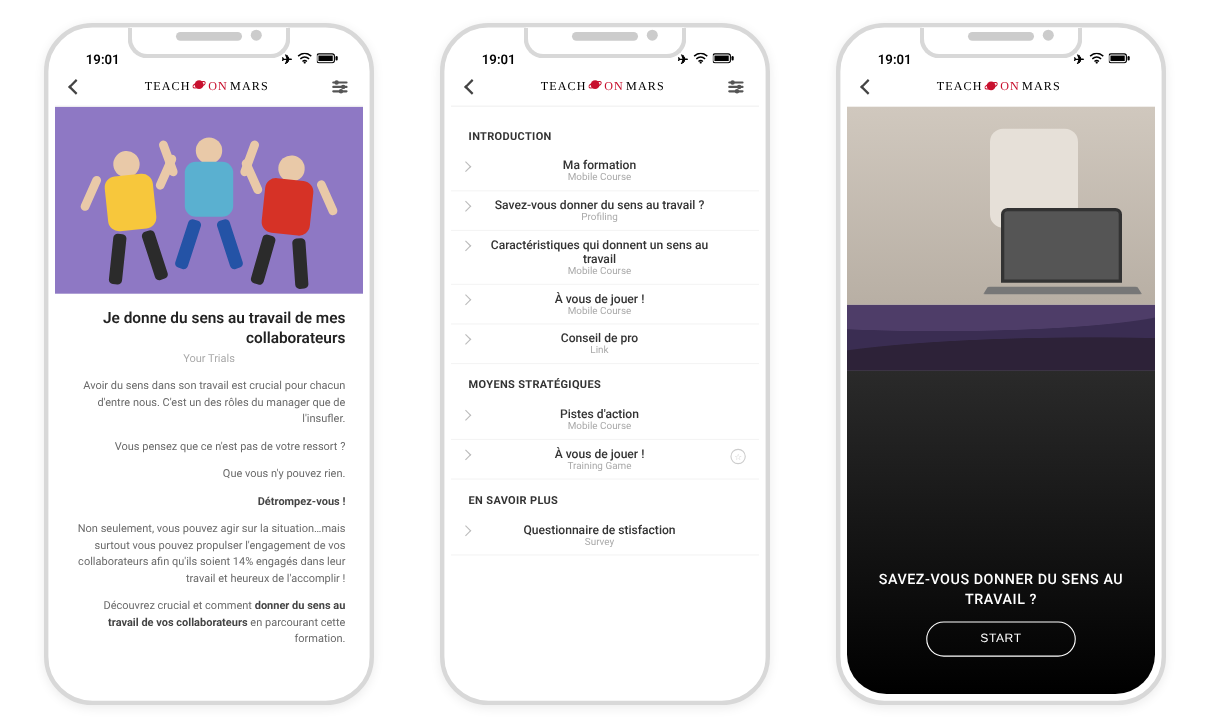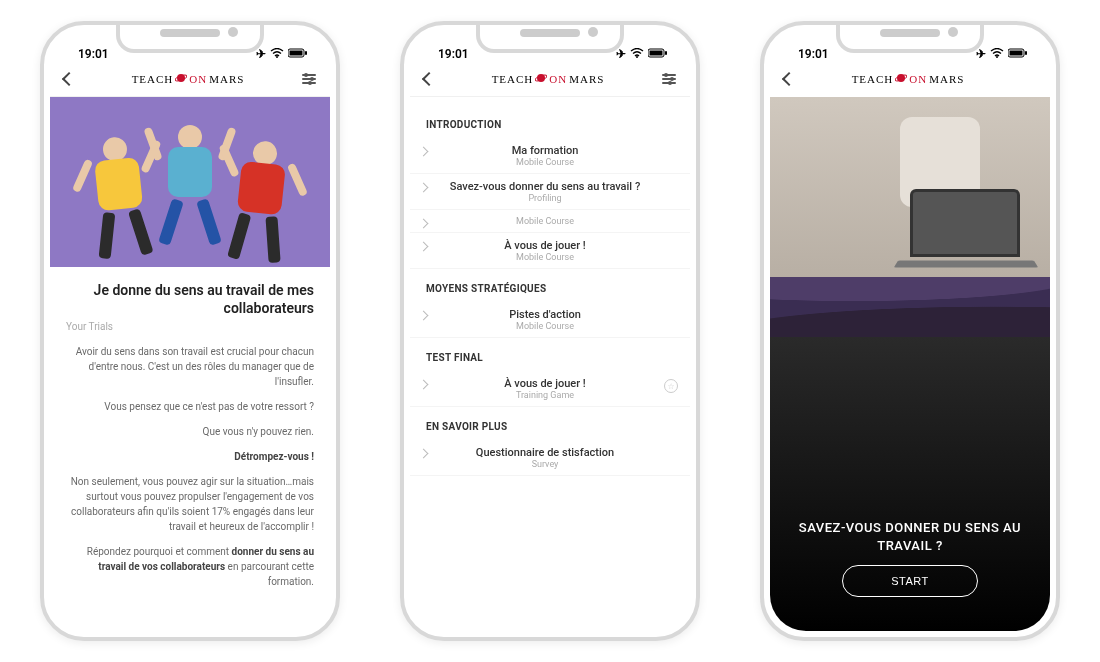--- a/index.html
+++ b/index.html
@@ -27,21 +27,21 @@
     .person{ width:70px; height:120px; position:relative;}
     .head{width:24px;height:24px;border-radius:50%;background:#e9c9a8;margin:0 auto;}
     .body{width:44px;height:50px;margin:-2px auto 0;border-radius:10px;}
     .arm{width:8px;height:34px;background:#e9c9a8;position:absolute;border-radius:4px;}
     .leg{width:12px;height:46px;position:absolute;bottom:0;border-radius:4px;}
     .p1{transform:translateY(-10px) rotate(-6deg);} .p1 .body{background:#f7c73c;} .p1 .leg{background:#2b2b2b;}
     .p2{transform:translateY(-22px);} .p2 .body{background:#5ab0d0;} .p2 .leg{background:#2453a6;}
     .p3{transform:translateY(-6px) rotate(6deg);} .p3 .body{background:#d63226;} .p3 .leg{background:#2b2b2b;}
     .article{ padding:14px 16px; }
     .art-title{ text-align:right; font-size:14px; font-weight:600; color:#222; line-height:1.3;}
-    .art-sub{ text-align:left; font-size:10px; color:#aaa; margin:4px 0 12px;}
+    .art-sub{ text-align:center; font-size:10px; color:#aaa; margin:4px 0 12px;}
     .art-p{ font-size:10px; color:#6a6a6a; line-height:1.5; margin-bottom:10px;text-align:right;}
     .art-p b{color:#444;}
     
     .sections{ padding:8px 0;}
     .sec-title{ font-size:10px; font-weight:700; color:#333; padding:14px 16px 8px; letter-spacing:.3px;}
     .row{ padding:6px 32px 6px 22px; border-bottom:1px solid #f4f4f4; position:relative;text-align:center;}
     .row::before{content:"";position:absolute;left:10px;top:10px;width:6px;height:6px;border-right:1.5px solid #bbb;border-bottom:1.5px solid #bbb;transform:rotate(-45deg);}
     .row-title{font-size:11px;color:#333;font-weight:500;}
     .row-sub{font-size:9px;color:#aaa;}
     .star-circle{position:absolute;right:12px;top:8px;width:14px;height:14px;border:1px solid #ccc;border-radius:50%;display:flex;align-items:center;justify-content:center;font-size:8px;color:#ccc;}
@@ -129,22 +129,22 @@
             <div class="leg" style="right:12px;transform:rotate(-10deg)"></div>
           </div>
       </div>
       <div class="article">
         <div class="art-title">Je donne du sens au travail de mes collaborateurs</div>
         <div class="art-sub">Your Trials</div>
         <p class="art-p">Avoir du sens dans son travail est crucial pour chacun d'entre nous. C'est un des rôles du manager que de l'insufler.</p>
         <p class="art-p">Vous pensez que ce n'est pas de votre ressort ?</p>
         <p class="art-p">Que vous n'y pouvez rien.</p>
         <p class="art-p"><b>Détrompez-vous !</b></p>
-        <p class="art-p">Non seulement, vous pouvez agir sur la situation…mais surtout vous pouvez propulser l'engagement de vos collaborateurs afin qu'ils soient 17% engagés dans leur travail et heureux de l'accomplir !</p>
-        <p class="art-p"><span>Répondez pourquoi et comment </span><b>donner du sens au travail de vos collaborateurs</b><span> en parcourant cette formation.</span></p>
+        <p class="art-p">Non seulement, vous pouvez agir sur la situation…mais surtout vous pouvez propulser l'engagement de vos collaborateurs afin qu'ils soient 14% engagés dans leur travail et heureux de l'accomplir !</p>
+        <p class="art-p"><span>Découvrez crucial et comment </span><b>donner du sens au travail de vos collaborateurs</b><span> en parcourant cette formation.</span></p>
       </div>
     </div>
   </div>
 </div>
 
 <div class="phone">
   <div class="notch-inner"></div>
     <div class="notch-dot"></div>
   <div class="screen">
     <div class="status-bar">
@@ -183,32 +183,36 @@
         <div class="sec-title">INTRODUCTION</div>
         <div class="row">
           <div class="row-title">Ma formation</div>
           <div class="row-sub">Mobile Course</div>
         </div>
         <div class="row">
           <div class="row-title">Savez-vous donner du sens au travail ?</div>
           <div class="row-sub">Profiling</div>
         </div>
         <div class="row">
+          <div class="row-title">Caractéristiques qui donnent un sens au travail</div>
           <div class="row-sub">Mobile Course</div>
         </div>
         <div class="row">
           <div class="row-title">À vous de jouer !</div>
           <div class="row-sub">Mobile Course</div>
         </div>
+        <div class="row">
+          <div class="row-title">Conseil de pro</div>
+          <div class="row-sub">Link</div>
+        </div>
         <div class="sec-title">MOYENS STRATÉGIQUES</div>
         <div class="row">
           <div class="row-title">Pistes d'action</div>
           <div class="row-sub">Mobile Course</div>
         </div>
-        <div class="sec-title">TEST FINAL</div>
         <div class="row">
           <div class="row-title">À vous de jouer !</div>
           <div class="row-sub">Training Game</div>
           <div class="star-circle">☆</div>
         </div>
         <div class="sec-title">EN SAVOIR PLUS</div>
         <div class="row">
           <div class="row-title">Questionnaire de stisfaction</div>
           <div class="row-sub">Survey</div>
         </div>

